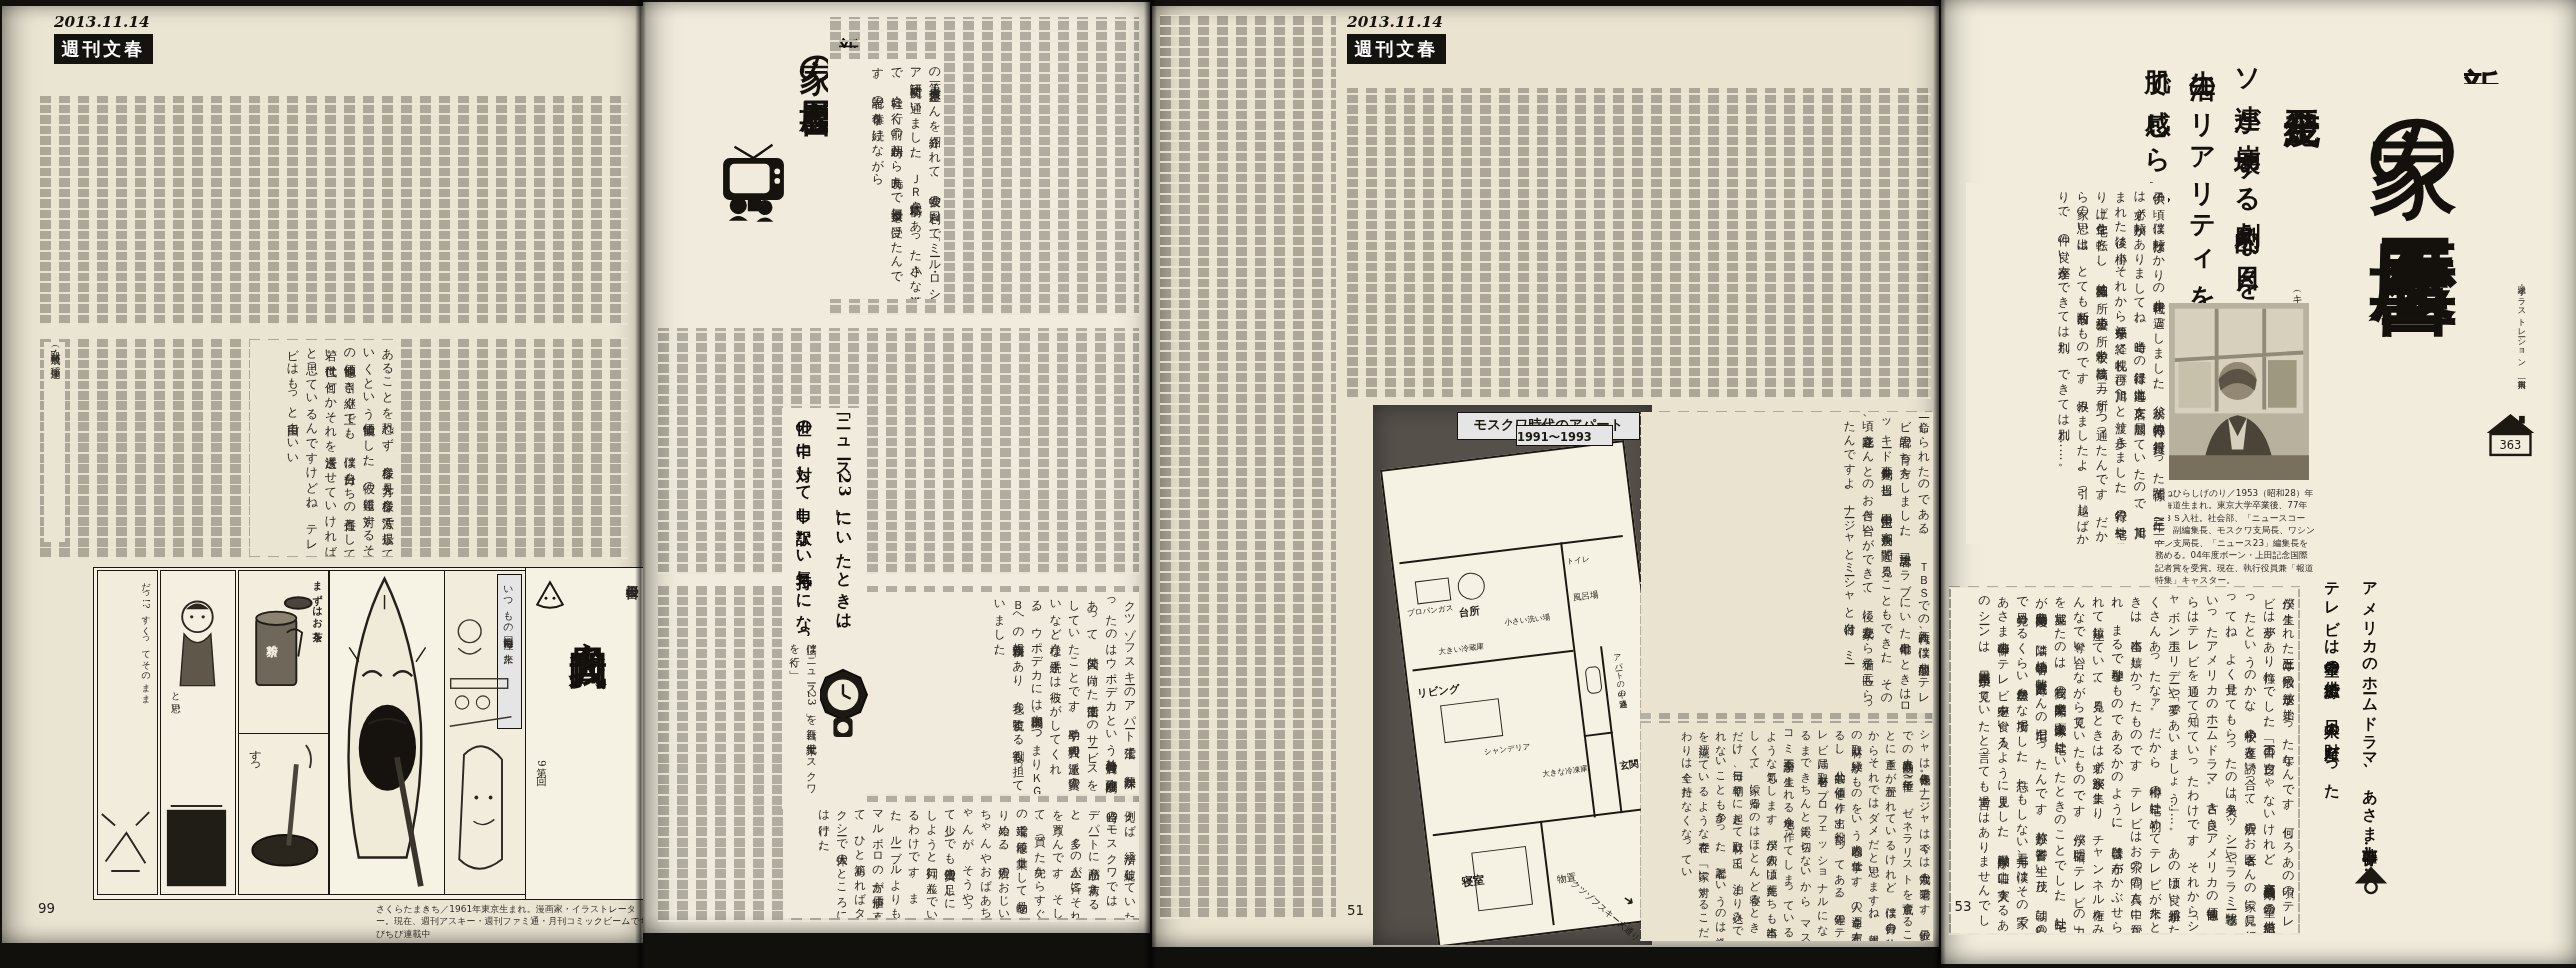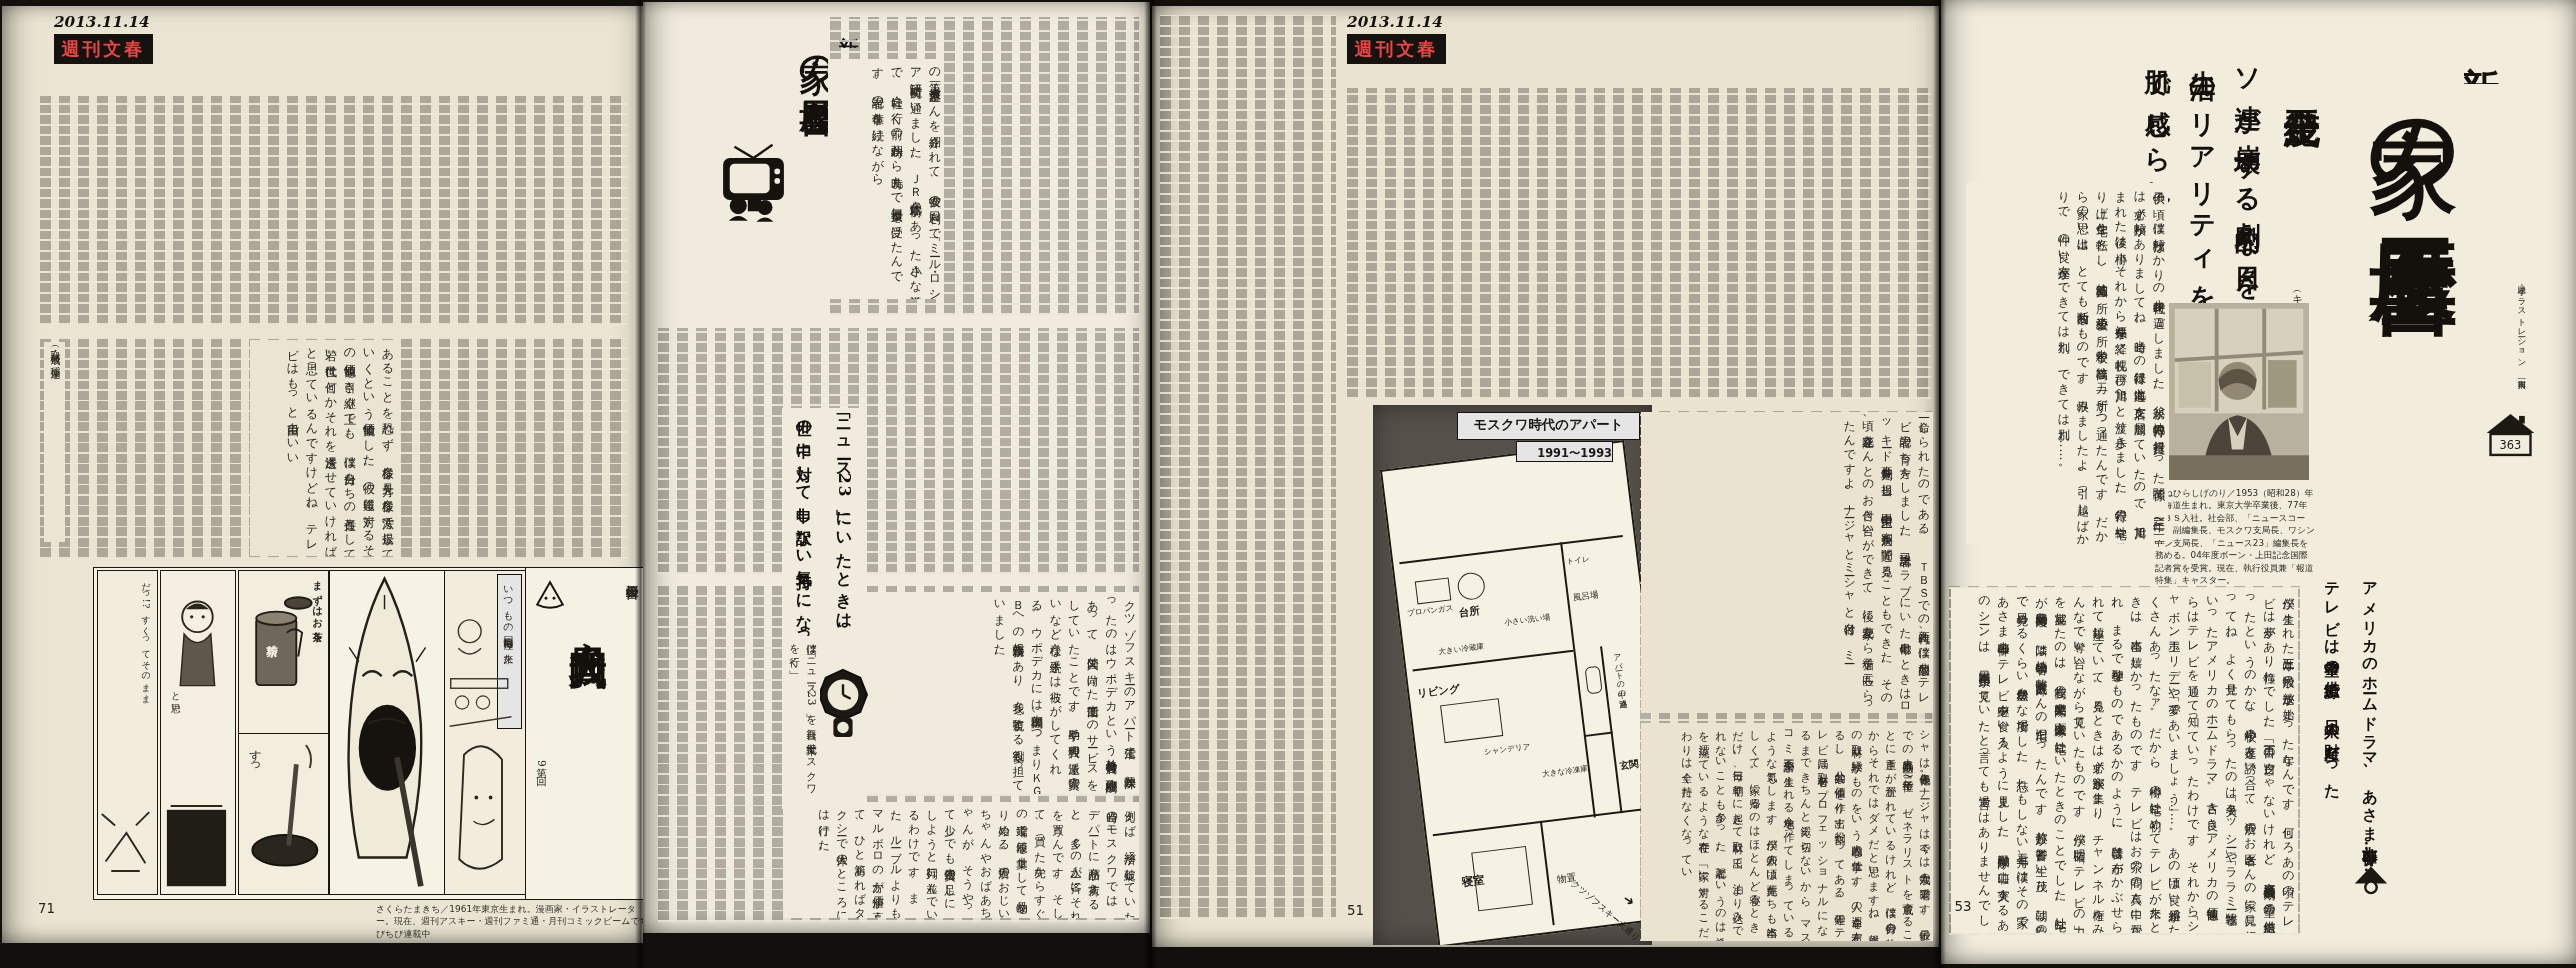--- a/index.html
+++ b/index.html
@@ -10,21 +10,21 @@
         inset 0 9.5px 17px -11.4px rgba(0,0,0,.25);}
   .vtxt{position:absolute;writing-mode:vertical-rl;text-orientation:mixed;overflow:hidden;
         color:#2a2721;letter-spacing:1px;}
   .htxt{position:absolute;color:#2a2721;}
   .fill{position:absolute;opacity:.85;background:
         repeating-linear-gradient(0deg, rgba(236,231,214,.92) 0 1.9px, rgba(236,231,214,0) 1.9px 10.5px),
         repeating-linear-gradient(90deg, rgba(54,50,43,.40) 0 11.4px, rgba(54,50,43,0) 11.4px 19px);}
   .txt{background:var(--pg);}
   .masthead-date{font-style:italic;font-weight:bold;font-size:15.3px;color:#15130f;
         font-family:"DejaVu Serif","Liberation Serif",serif;}
-  .masthead-logo{display:inline-block;background:#15130f;color:#ef4444;font-weight:bold;
+  .masthead-logo{display:inline-block;background:#15130f;color:#ffffff;font-weight:bold;
         font-size:18px;letter-spacing:2.9px;padding:2.9px 7.6px;margin-top:2.9px;
         font-family:"DejaVu Sans","Liberation Sans",sans-serif;}
   .pageno{position:absolute;font-size:13.4px;color:#26231d;font-family:"DejaVu Sans","Liberation Sans",sans-serif;}
   .calli{font-weight:bold;color:#14110d;font-family:"DejaVu Serif","Liberation Serif",serif;}
   .box{position:absolute;border:1.9px solid #16130f;background:#e5e5e5;}
   .lbl{position:absolute;color:#1c1913;font-family:"DejaVu Sans","Liberation Sans",sans-serif;white-space:nowrap;}
   svg{position:absolute;}
 </style>
 </head>
 <body>
@@ -119,21 +119,21 @@
       <div style="position:absolute;left:2.9px;top:1.9px;width:59px;height:323px;border:1.9px solid #1a1713;background:#f1ecdc;">
         <div class="vtxt" style="right:3.8px;top:5.7px;width:32px;height:191px;font-size:9px;line-height:15.3px;">だっ!?すくってそのまま</div>
         <svg viewBox="0 0 58 120" style="left:0;bottom:3.8px;width:55px;height:114px;">
           <path d="M8 90 L30 60 L50 92 M14 100 L44 100" stroke="#2b2620" stroke-width="2" fill="none"></path>
           <path d="M4 40 L18 52 M54 38 L40 52" stroke="#2b2620" stroke-width="2"></path>
         </svg>
       </div>
     </div>
     <div class="htxt" style="left:374px;top:897px;width:273px;height:42px;font-size:9px;line-height:1.4;color:#33302a;
                 font-family:'DejaVu Sans','Liberation Sans',sans-serif;">さくらたまきち／1961年東京生まれ。漫画家・イラストレーター。現在、週刊アスキー・週刊ファミ通・月刊コミックビームでちびちび連載中</div>
-    <div class="pageno" style="left:36px;top:895px;">71</div>
+    <div class="pageno" style="left:36px;top:895px;">99</div>
   </div>
 
   <div class="page" style="--pg:#f0ebdc;left:643px;top:1.9px;width:507px;height:931px;background:var(--pg);">
 
     <div style="position:absolute;left:53px;top:7.6px;width:172px;height:239px;">
       <div class="vtxt calli" style="right:5.7px;top:9.5px;width:23px;height:29px;font-size:21px;">新</div>
       <div class="vtxt calli" style="right:32px;top:23px;width:42px;height:200px;font-size:34px;line-height:38px;">家の履歴書</div>
       <svg viewBox="0 0 100 95" style="left:9.5px;top:122px;width:95px;height:95px;">
         <path d="M30 14 L50 26 L70 12" fill="none" stroke="#16130f" stroke-width="2.5"></path>
         <rect x="18" y="26" width="64" height="44" rx="7" fill="#16130f"></rect>
@@ -211,21 +211,21 @@
         <div class="lbl" style="left:200px;top:315px;font-size:9.5px;font-weight:bold;">玄関</div>
         <div class="lbl" style="left:29px;top:410px;font-size:11.4px;font-weight:bold;">寝室</div>
         <div class="lbl" style="left:124px;top:420px;font-size:9.5px;">物置</div>
         <div class="lbl" style="left:204px;top:204px;font-size:8px;writing-mode:vertical-rl;height:143px;">アパートの中の通路</div>
         <div class="lbl" style="left:143px;top:427px;font-size:8.6px;transform:rotate(48deg);transform-origin:0 0;">クツゾフスキー大通り</div>
         <div class="lbl" style="left:187px;top:448px;font-size:13.4px;transform:rotate(40deg);">➜</div>
       </div>
       <div class="box" style="left:84px;top:7.6px;width:181px;height:26px;z-index:2;text-align:center;">
         <span class="lbl" style="position:static;font-size:13.4px;font-weight:bold;line-height:24px;">モスクワ時代のアパート</span>
       </div>
-      <div class="box" style="left:143px;top:36px;width:95px;height:19px;z-index:2;text-align:right;">
+      <div class="box" style="left:143px;top:20px;width:95px;height:19px;z-index:2;text-align:left;">
         <span class="lbl" style="position:static;font-size:11.4px;font-weight:bold;line-height:17px;">1991〜1993</span>
       </div>
     </div>
 
     <div class="fill" style="left:488px;top:405px;width:292px;height:530px;"></div>
     <div class="vtxt txt" style="left:489px;top:406px;width:292px;height:301px;font-size:11.7px;line-height:18.6px;">一命じられたのである。　ＴＢＳでの新人時代、僕は典型的なテレビ記者の育ち方をしました。司法記者クラブにいた七年目のときはロッキード事件裁判を担当し、田中角栄の一審判決を間近で見ることもできた。その頃、立花隆さんとのお付き合いができて、後に立花家から子猫を二匹もらったんですよ。ナージャとミーシャと名付け、ミー</div>
     <div class="vtxt txt" style="left:489px;top:717px;width:292px;height:218px;font-size:11px;line-height:17px;">シャは去年他界。ナージャは今では十九歳の老猫です。最近の社内での人事異動は一〜二年単位で、ゼネラリストを育成することに重きが置かれているけれど、僕は自分の体験からそれではダメだと思いますね。報道の取材は経験がものをいう職人的な仕事です。人の運命を左右するし、公共的な価値を作り出す役割だってある。近年のテレビ局は取材者をプロフェッショナルになるまできちんと鍛え切らないから、マスコミ不要論が生まれる余地を作ってしまっているような気もします。僕が新人の頃は先輩たちも本当に厳しくて。家に帰るのはほとんど寝るときだけ。毎日、朝早くに起きて取材に出て、泊まり込みで帰れないことも多かった。記者というのは社会を漂流しているような存在で、「家」に対するこだわりは全く持たなくなってい</div>
 
     <div class="pageno" style="left:195px;top:897px;">51</div>
   </div>

